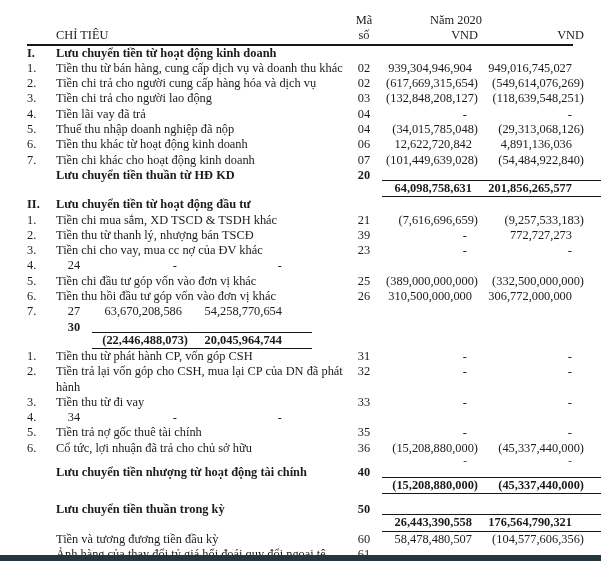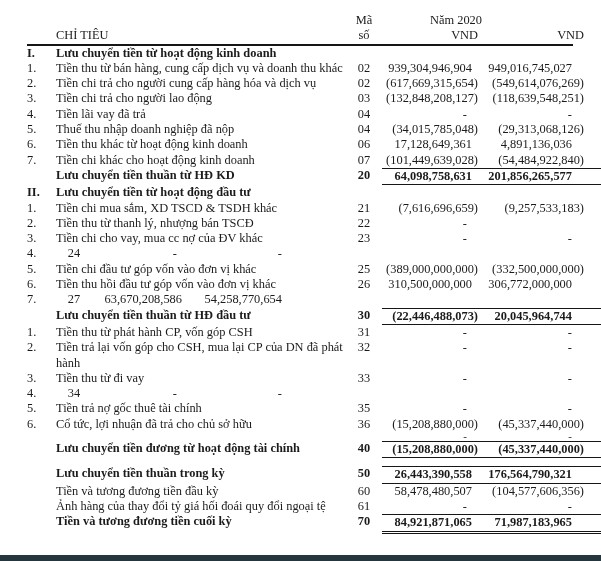--- a/index.html
+++ b/index.html
@@ -20,21 +20,21 @@
   .v2.pos{padding-right:30px;}
   .v1.dash{padding-right:17px;}
   .v2.dash{padding-right:30px;}
   .bold{font-weight:normal;}
   .hdr{border-bottom:2px solid #161616;}
   .hrow{display:flex;line-height:15.3px;min-height:15.3px;}
   .row{display:flex;align-items:flex-start;line-height:15.3px;min-height:15.3px;}
   .row.section .num,.row.section .label{font-weight:bold;}
   .row.total .label,.row.total .code,.row.total .v,
   .row.grand .label,.row.grand .code,.row.grand .v{font-weight:bold;}
-  .row.total .v{border-top:1px solid #161616;border-bottom:1px solid #161616;}
+  .row.total .v{border-top:1px solid #161616;border-bottom:1px solid #161616;margin-top:12px;}
   .row.grand .v{border-top:1px solid #161616;border-bottom:3px double #161616;}
   .row.dashrow{min-height:9px;line-height:9px;font-size:11px;}
   .row.spacer{min-height:8px;}
   .bottom-bar{position:absolute;left:0;bottom:0;width:601px;height:6px;}
 </style>
 </head>
 <body>
 
 <div class="doc">
   <div class="hdr">
@@ -92,21 +92,21 @@
         <div class="c num">5.</div>
         <div class="c label">Thuế thu nhập doanh nghiệp đã nộp</div>
         <div class="c code">04</div>
         <div class="c v v1">(34,015,785,048)</div>
         <div class="c v v2">(29,313,068,126)</div>
       </div>
       <div class="row item">
         <div class="c num">6.</div>
         <div class="c label">Tiền thu khác từ hoạt động kinh doanh</div>
         <div class="c code">06</div>
-        <div class="c v v1 pos">17,128,649,361</div>
+        <div class="c v v1 pos">12,622,720,842</div>
         <div class="c v v2 pos">4,891,136,036</div>
       </div>
       <div class="row item">
         <div class="c num">7.</div>
         <div class="c label">Tiền chi khác cho hoạt động kinh doanh</div>
         <div class="c code">07</div>
         <div class="c v v1">(101,449,639,028)</div>
         <div class="c v v2">(54,484,922,840)</div>
       </div>
       <div class="row total">
@@ -126,22 +126,23 @@
       <div class="row item">
         <div class="c num">1.</div>
         <div class="c label">Tiền chi mua sắm, XD TSCD &amp; TSDH khác</div>
         <div class="c code">21</div>
         <div class="c v v1">(7,616,696,659)</div>
         <div class="c v v2">(9,257,533,183)</div>
       </div>
       <div class="row item">
         <div class="c num">2.</div>
         <div class="c label">Tiền thu từ thanh lý, nhượng bán TSCĐ</div>
-        <div class="c code">22</div>
-        <div class="c v v1 dash">-</div>
+        <div class="c code">39</div>
+        <div class="c v v1 dash">-</div>
+        <div class="c v v2 pos">772,727,273</div>
       </div>
       <div class="row item">
         <div class="c num">3.</div>
         <div class="c label">Tiền chi cho vay, mua cc nợ của ĐV khác</div>
         <div class="c code">23</div>
         <div class="c v v1 dash">-</div>
         <div class="c v v2 dash">-</div>
       </div>
       <div class="row item">
         <div class="c num">4.</div>
@@ -164,21 +165,20 @@
         <div class="c v v2 pos">306,772,000,000</div>
       </div>
       <div class="row item">
         <div class="c num">7.</div>
         <div class="c code">27</div>
         <div class="c v v1 pos">63,670,208,586</div>
         <div class="c v v2 pos">54,258,770,654</div>
       </div>
       <div class="row total">
         <div class="c num"></div>
-        <div class="c label">Lưu chuyển tiền thuần từ HĐ đầu tư</div>
         <div class="c code">30</div>
         <div class="c v v1">(22,446,488,073)</div>
         <div class="c v v2 pos">20,045,964,744</div>
       </div>
       <div class="row item">
         <div class="c num">1.</div>
         <div class="c label">Tiền thu từ phát hành CP, vốn góp CSH</div>
         <div class="c code">31</div>
         <div class="c v v1 dash">-</div>
         <div class="c v v2 dash">-</div>
@@ -220,21 +220,21 @@
       </div>
       <div class="row dashrow">
         <div class="c num"></div>
         <div class="c label"></div>
         <div class="c code"></div>
         <div class="c v v1 dash">-</div>
         <div class="c v v2 dash">-</div>
       </div>
       <div class="row total">
         <div class="c num"></div>
-        <div class="c label">Lưu chuyển tiền đương từ hoạt động tài chính</div>
+        <div class="c label">Lưu chuyển tiền nhượng từ hoạt động tài chính</div>
         <div class="c code">40</div>
         <div class="c v v1">(15,208,880,000)</div>
         <div class="c v v2">(45,337,440,000)</div>
       </div>
       <div class="row spacer"></div>
       <div class="row total">
         <div class="c num"></div>
         <div class="c label">Lưu chuyển tiền thuần trong kỳ</div>
         <div class="c code">50</div>
         <div class="c v v1 pos">26,443,390,558</div>

